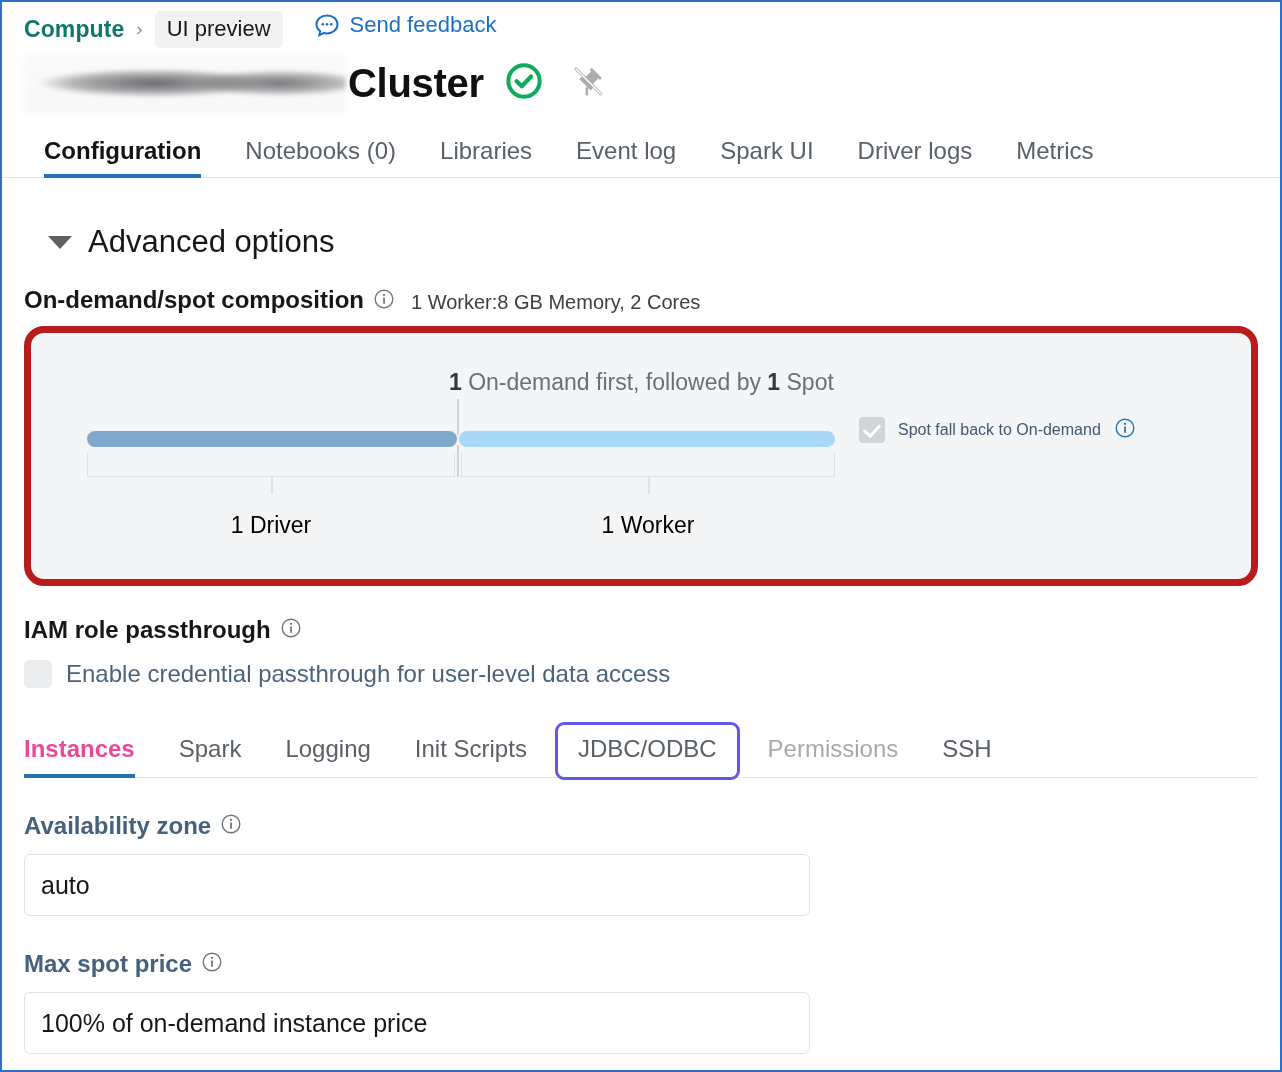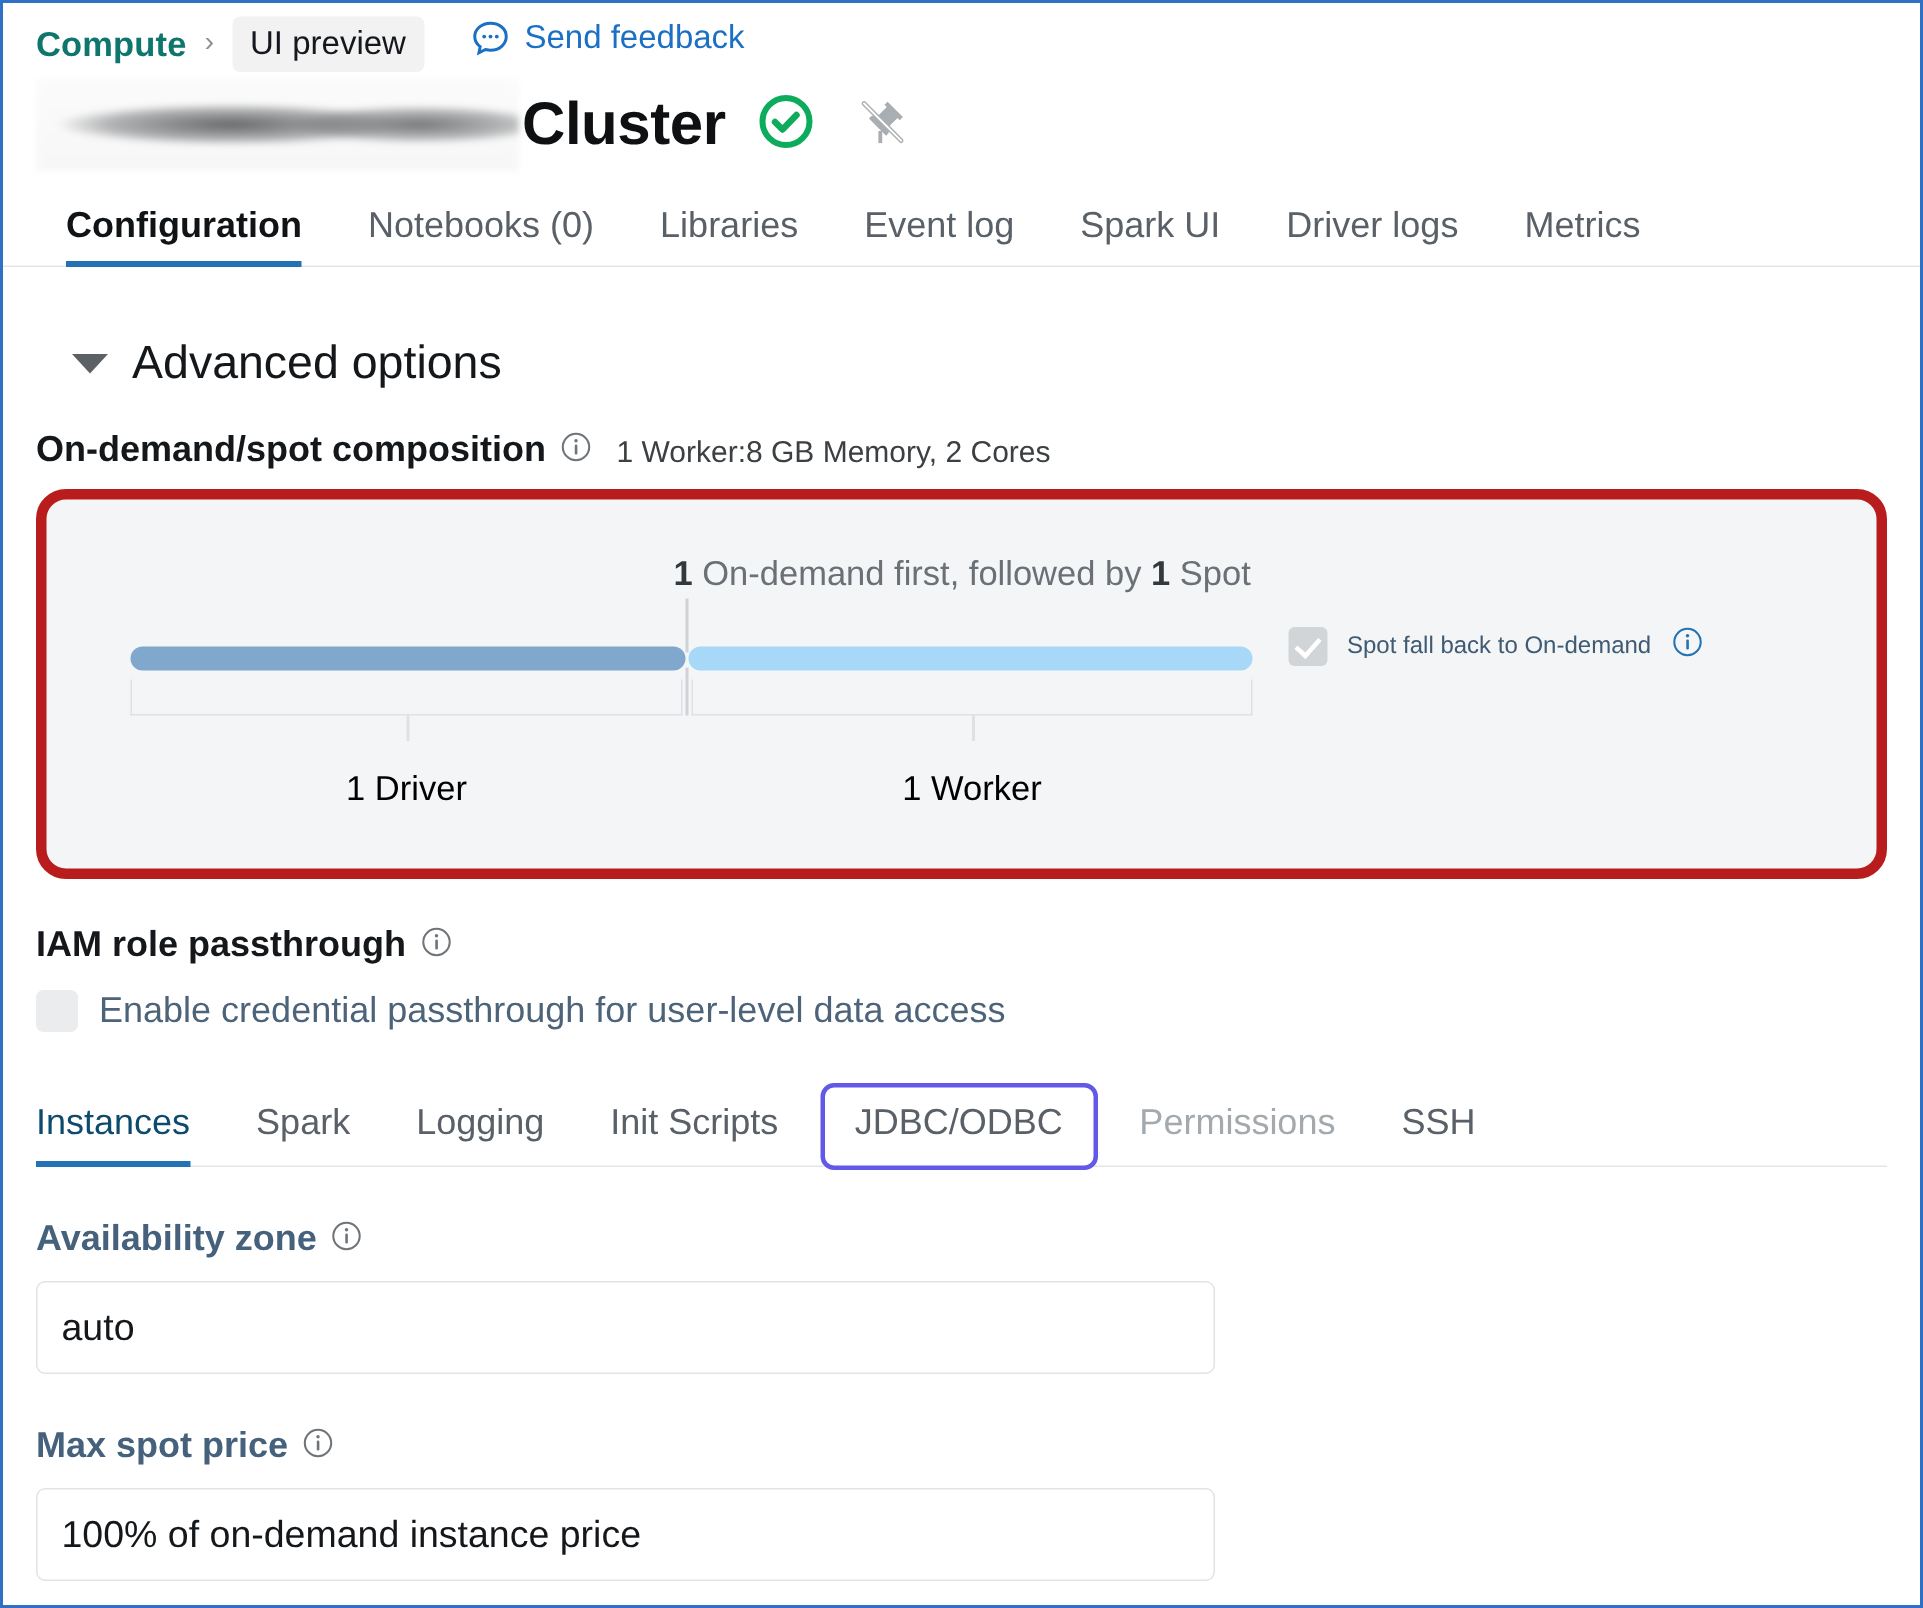--- a/index.html
+++ b/index.html
@@ -314,21 +314,21 @@
   }
   .subtab {
     font-size: 24px;
     color: #5a6067;
     padding: 0 22px 14px;
     position: relative;
     cursor: pointer;
     white-space: nowrap;
   }
   .subtab:first-child { padding-left: 0; }
-  .subtab.active { color: #0c4a6e; font-weight: normal; }
+  .subtab.active { color: #ec4899; font-weight: bold; }
   .subtab.active::after {
     content: "";
     position: absolute;
     left: 0; right: 22px; bottom: -1px;
     height: 4px;
     background: #2272b4;
   }
   .subtab.focused {
     border: 3px solid #6259e8;
     border-radius: 9px;

